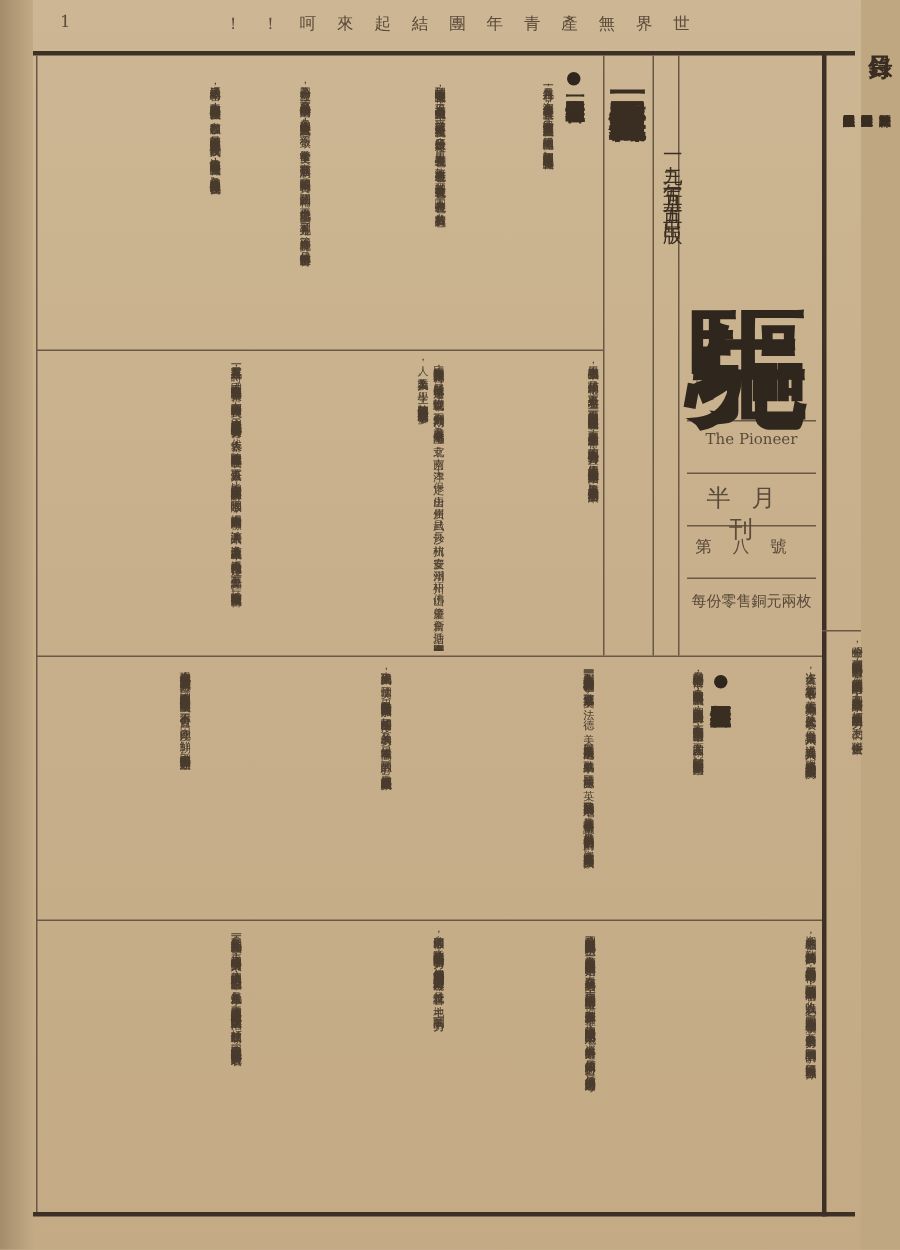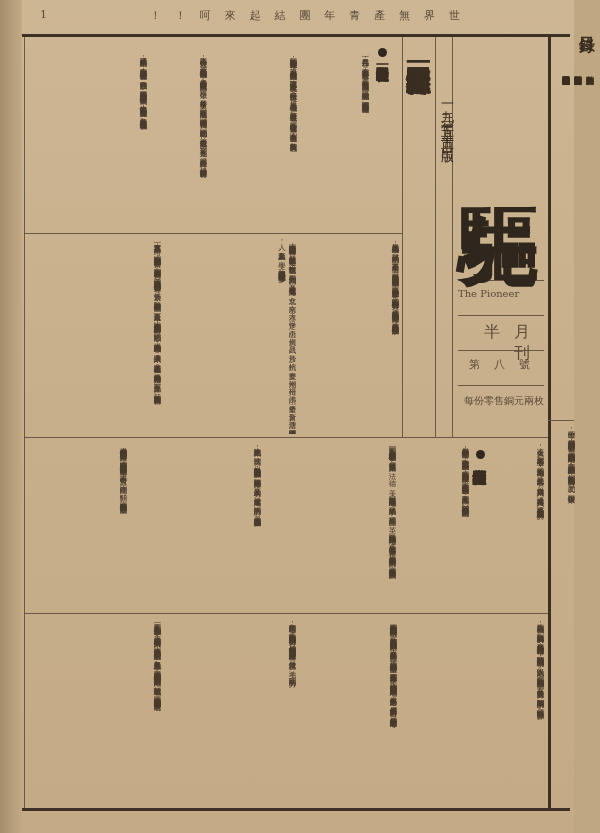--- a/index.html
+++ b/index.html
@@ -10,21 +10,21 @@
   .v{writing-mode:vertical-rl;text-orientation:upright;}
   .banner{position:absolute;top:8px;left:150px;width:310px;height:20px;display:flex;
           flex-direction:row-reverse;justify-content:space-between;font-size:11px;color:#5a4a3a;letter-spacing:0;}
   .rule-top{position:absolute;top:34px;left:22px;width:548px;height:3px;background:#3d3126;}
   .rule-bot{position:absolute;top:808px;left:22px;width:548px;height:3px;background:#3d3126;}
   .rule-h{position:absolute;height:1px;background:#6a5846;}
   .rule-v{position:absolute;width:1px;background:#6a5846;}
   .rule-v2{position:absolute;width:3px;background:#3d3126;}
   .masthead{position:absolute;left:452px;top:48px;width:92px;height:190px;
             font-size:80px;line-height:88px;font-weight:bold;color:#2f261d;text-align:center;}
-  .mh-box{position:absolute;left:458px;width:86px;font-size:10px;color:#5a4a3a;}
+  .mh-box{position:absolute;left:458px;width:86px;font-size:10px;color:#5a4a3a;text-align:center;}
   .date-col{position:absolute;left:438px;top:96px;font-size:13px;letter-spacing:4px;color:#3a2e22;}
   .title-big{position:absolute;left:405px;top:48px;font-size:25px;font-weight:bold;line-height:26px;letter-spacing:0;}
   .toc-title{position:absolute;left:576px;top:24px;font-size:16px;font-weight:bold;}
   .toc-item{position:absolute;top:70px;font-size:8px;line-height:9px;letter-spacing:0;}
   .body-col{position:absolute;font-size:7.4px;line-height:10.5px;color:#4a3c2e;overflow:hidden;letter-spacing:0.3px;}
   .head-sm{position:absolute;font-size:13px;font-weight:bold;line-height:16px;}
   .bullet{display:inline-block;width:9px;height:9px;border-radius:50%;background:#2f261d;}
   .left-edge{position:absolute;left:0;top:0;width:22px;height:833px;
              background:linear-gradient(90deg,#a48c6b,#c3aa85);}
   .right-edge{position:absolute;right:0;top:0;width:26px;height:833px;background:#bfa781;}

